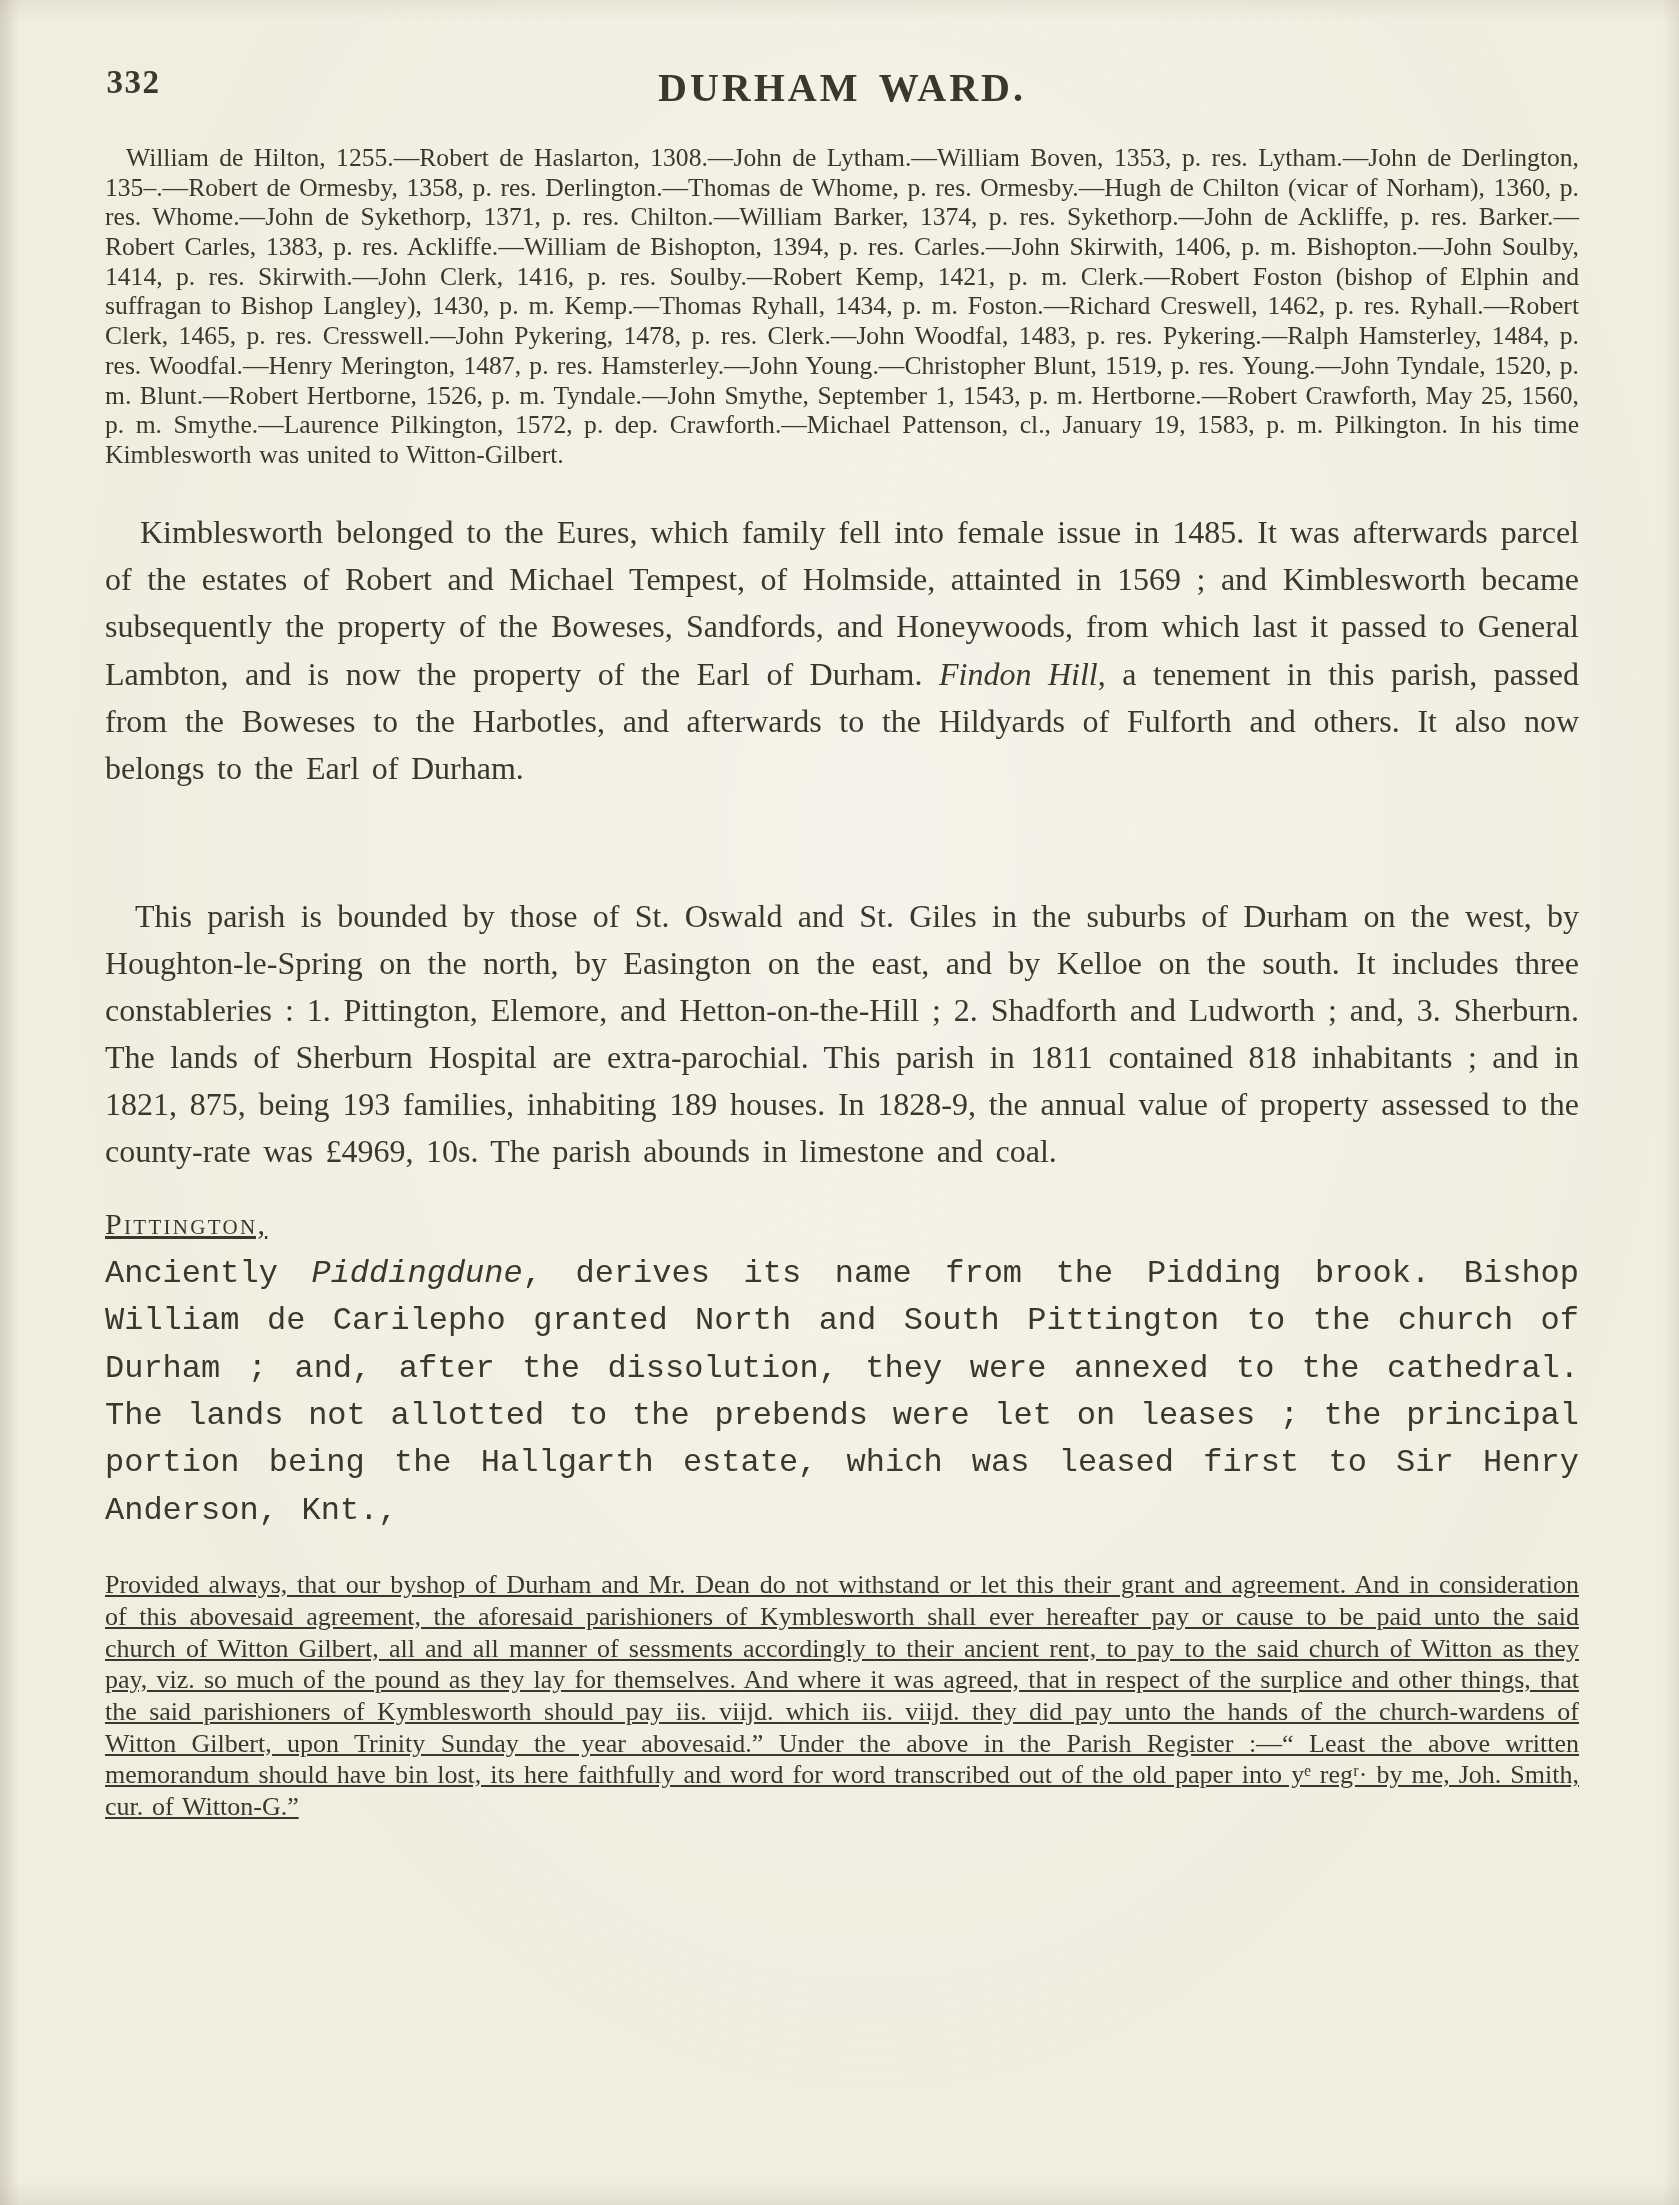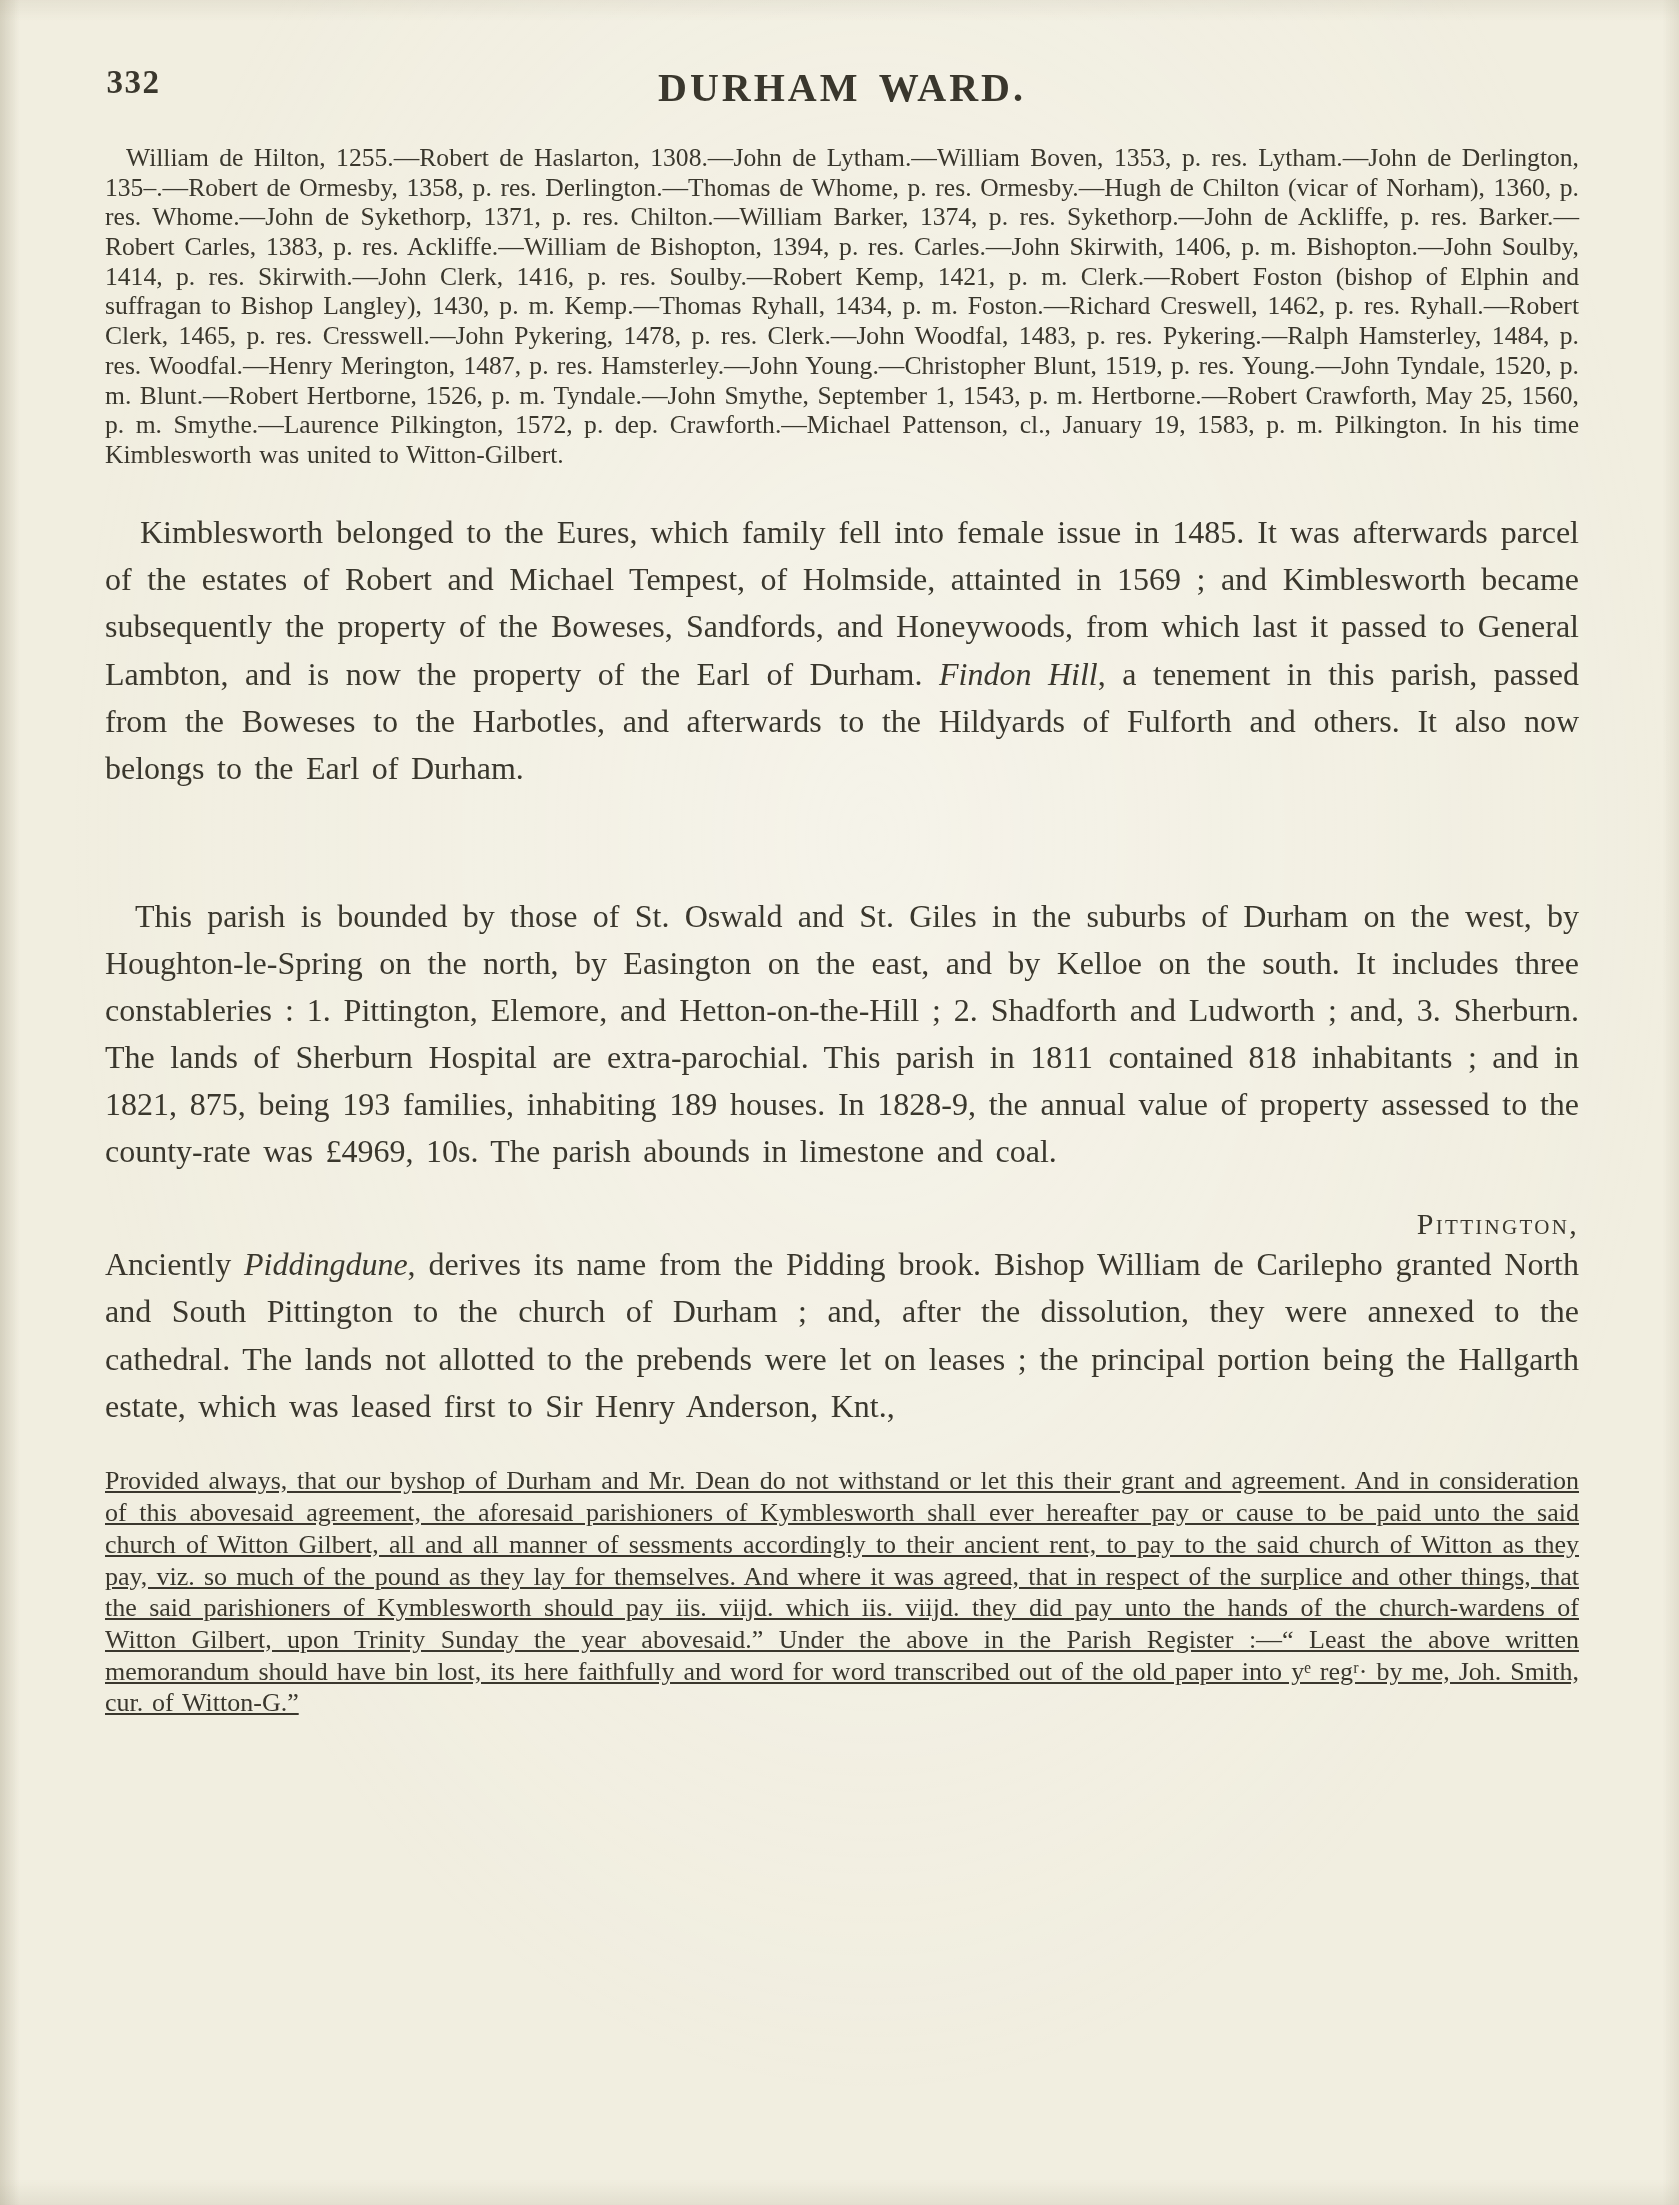--- a/index.html
+++ b/index.html
@@ -75,28 +75,31 @@
     letter-spacing: 3px;
     word-spacing: 7.5px;
   }
   .parish-para {
     margin-top: 100px;
     line-height: 1.47;
     text-indent: 30px;
   }
   .subheading {
     margin-top: 32px;
-    text-align: right;
+    text-align: left;
     font-size: 30px;
     font-variant: small-caps;
     letter-spacing: 2.3px;
+    text-decoration: underline;
   }
   .origin-para {
+    margin-top: 9px;
     line-height: 1.48;
     text-indent: 0;
+    font-family: Liberation Mono, monospace;
   }
   .footnote-para {
     margin-top: 35px;
     font-size: 26px;
     line-height: 1.22;
     text-align: justify;
     word-spacing: 2.3px;
     text-decoration: underline;
   }
   .italic { font-style: italic; }

